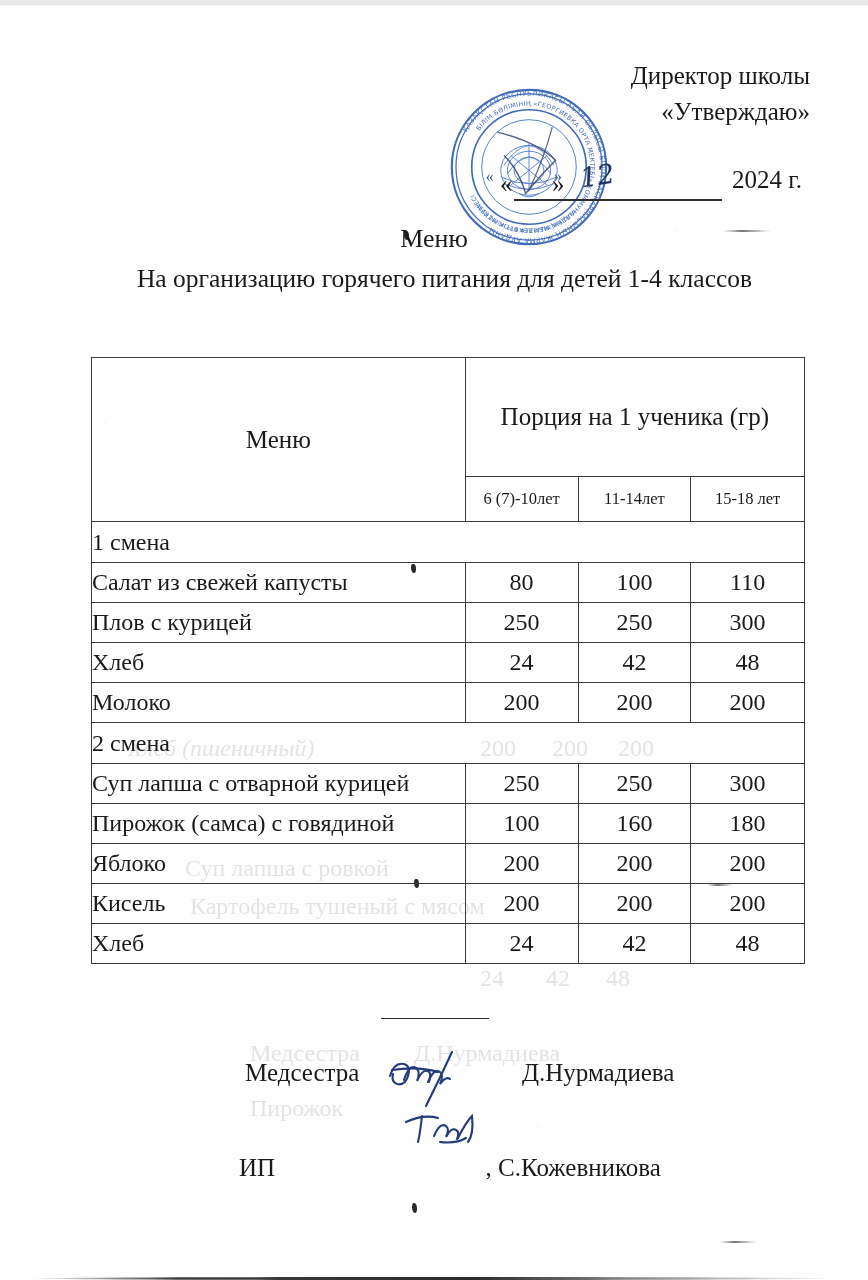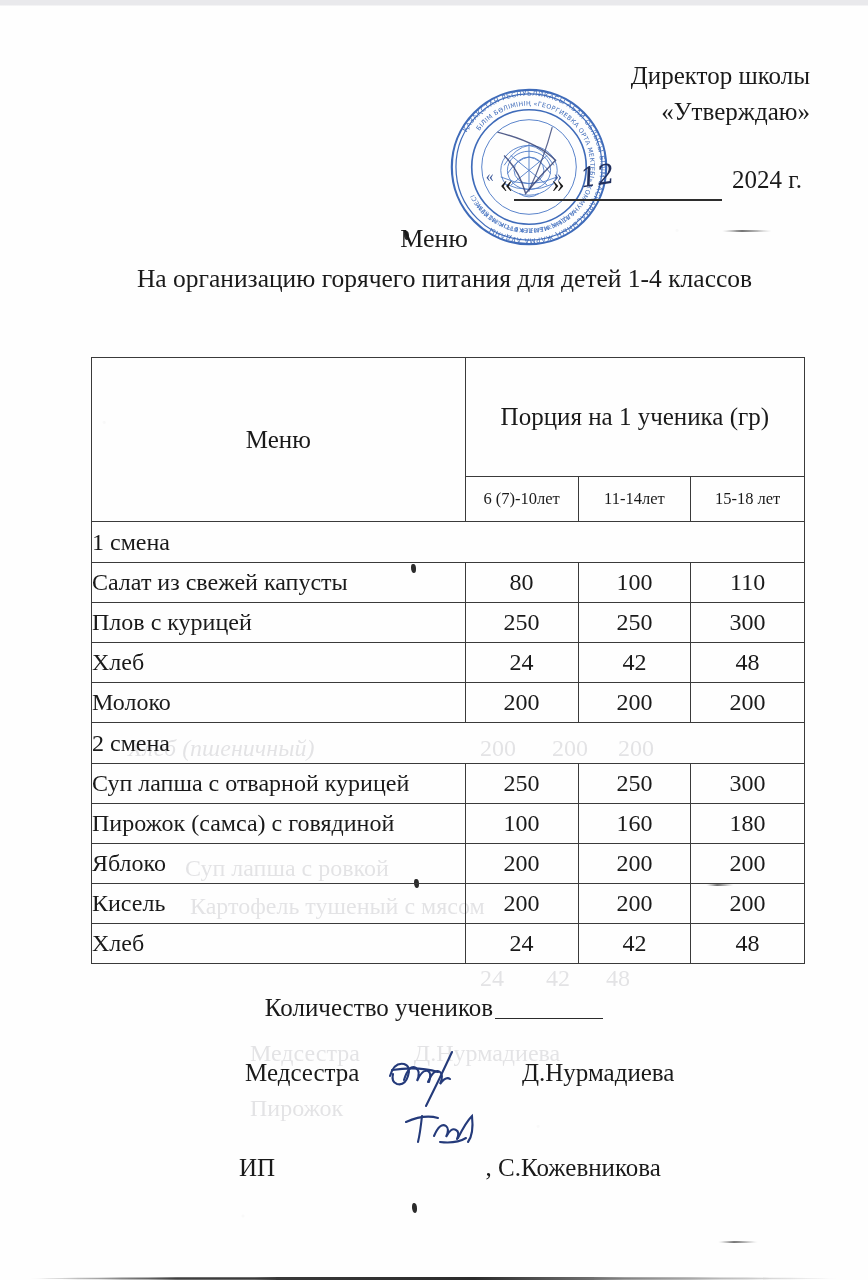--- a/index.html
+++ b/index.html
@@ -383,21 +383,21 @@
     <tr class="dish-row">
       <td class="dish-name">Хлеб</td>
       <td class="dish-val">24</td>
       <td class="dish-val">42</td>
       <td class="dish-val">48</td>
     </tr>
   </tbody>
 </table>
 
 <div class="count-line">
-  <span>Количество учеников</span><span class="count-rule"></span>
+  <span class="count-rule"></span>
 </div>
 
 <div class="sig-row sig-nurse">
   <span class="sig-role">Медсестра</span>
   <span style="display:inline-block;width:150px"></span>
   <span class="sig-name">Д.Нурмадиева</span>
 </div>
 <svg class="sig-ink sig-ink-1" viewBox="0 0 120 64" aria-hidden="true">
   <g fill="none" stroke="#243a7a" stroke-width="2.1" stroke-linecap="round">
     <path d="M8,30 q4,-14 14,-12 q7,2 4,12 q-3,10 -11,8 q-6,-2 -4,-10"></path>

